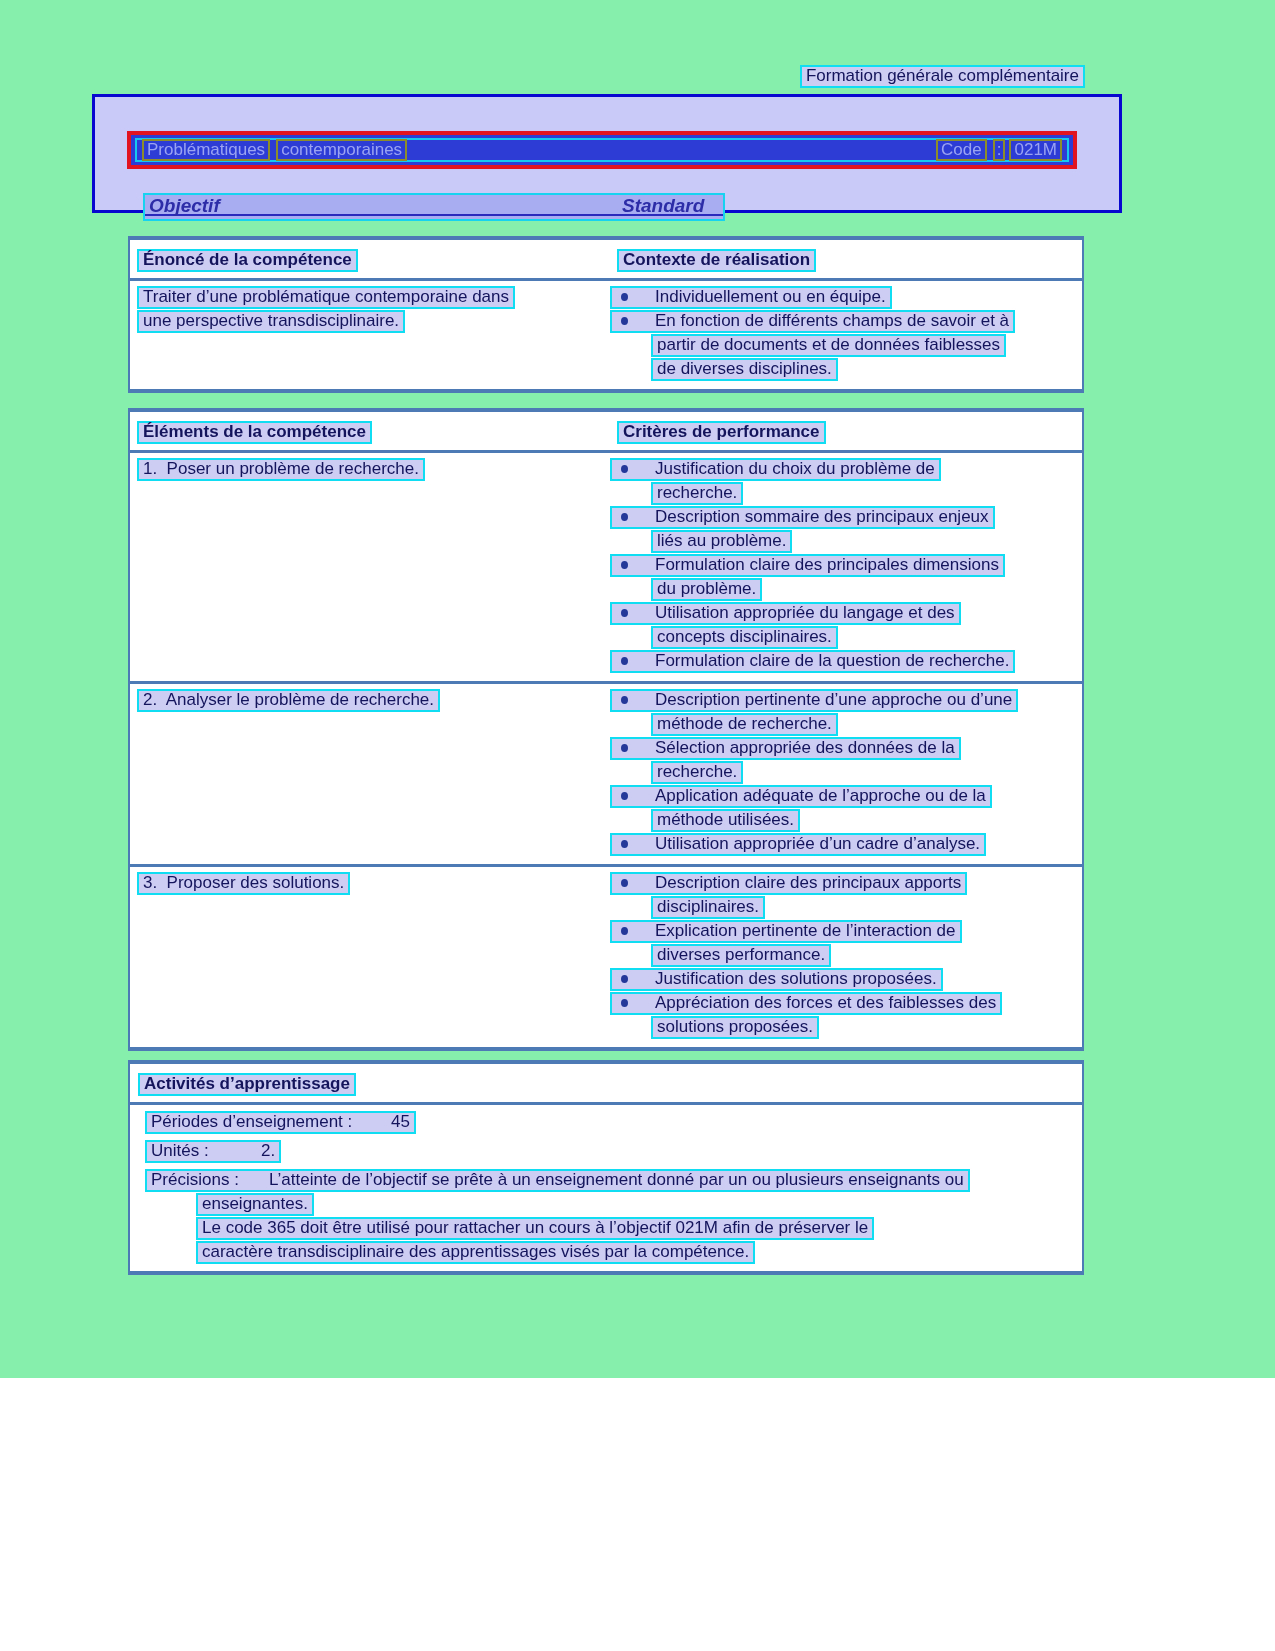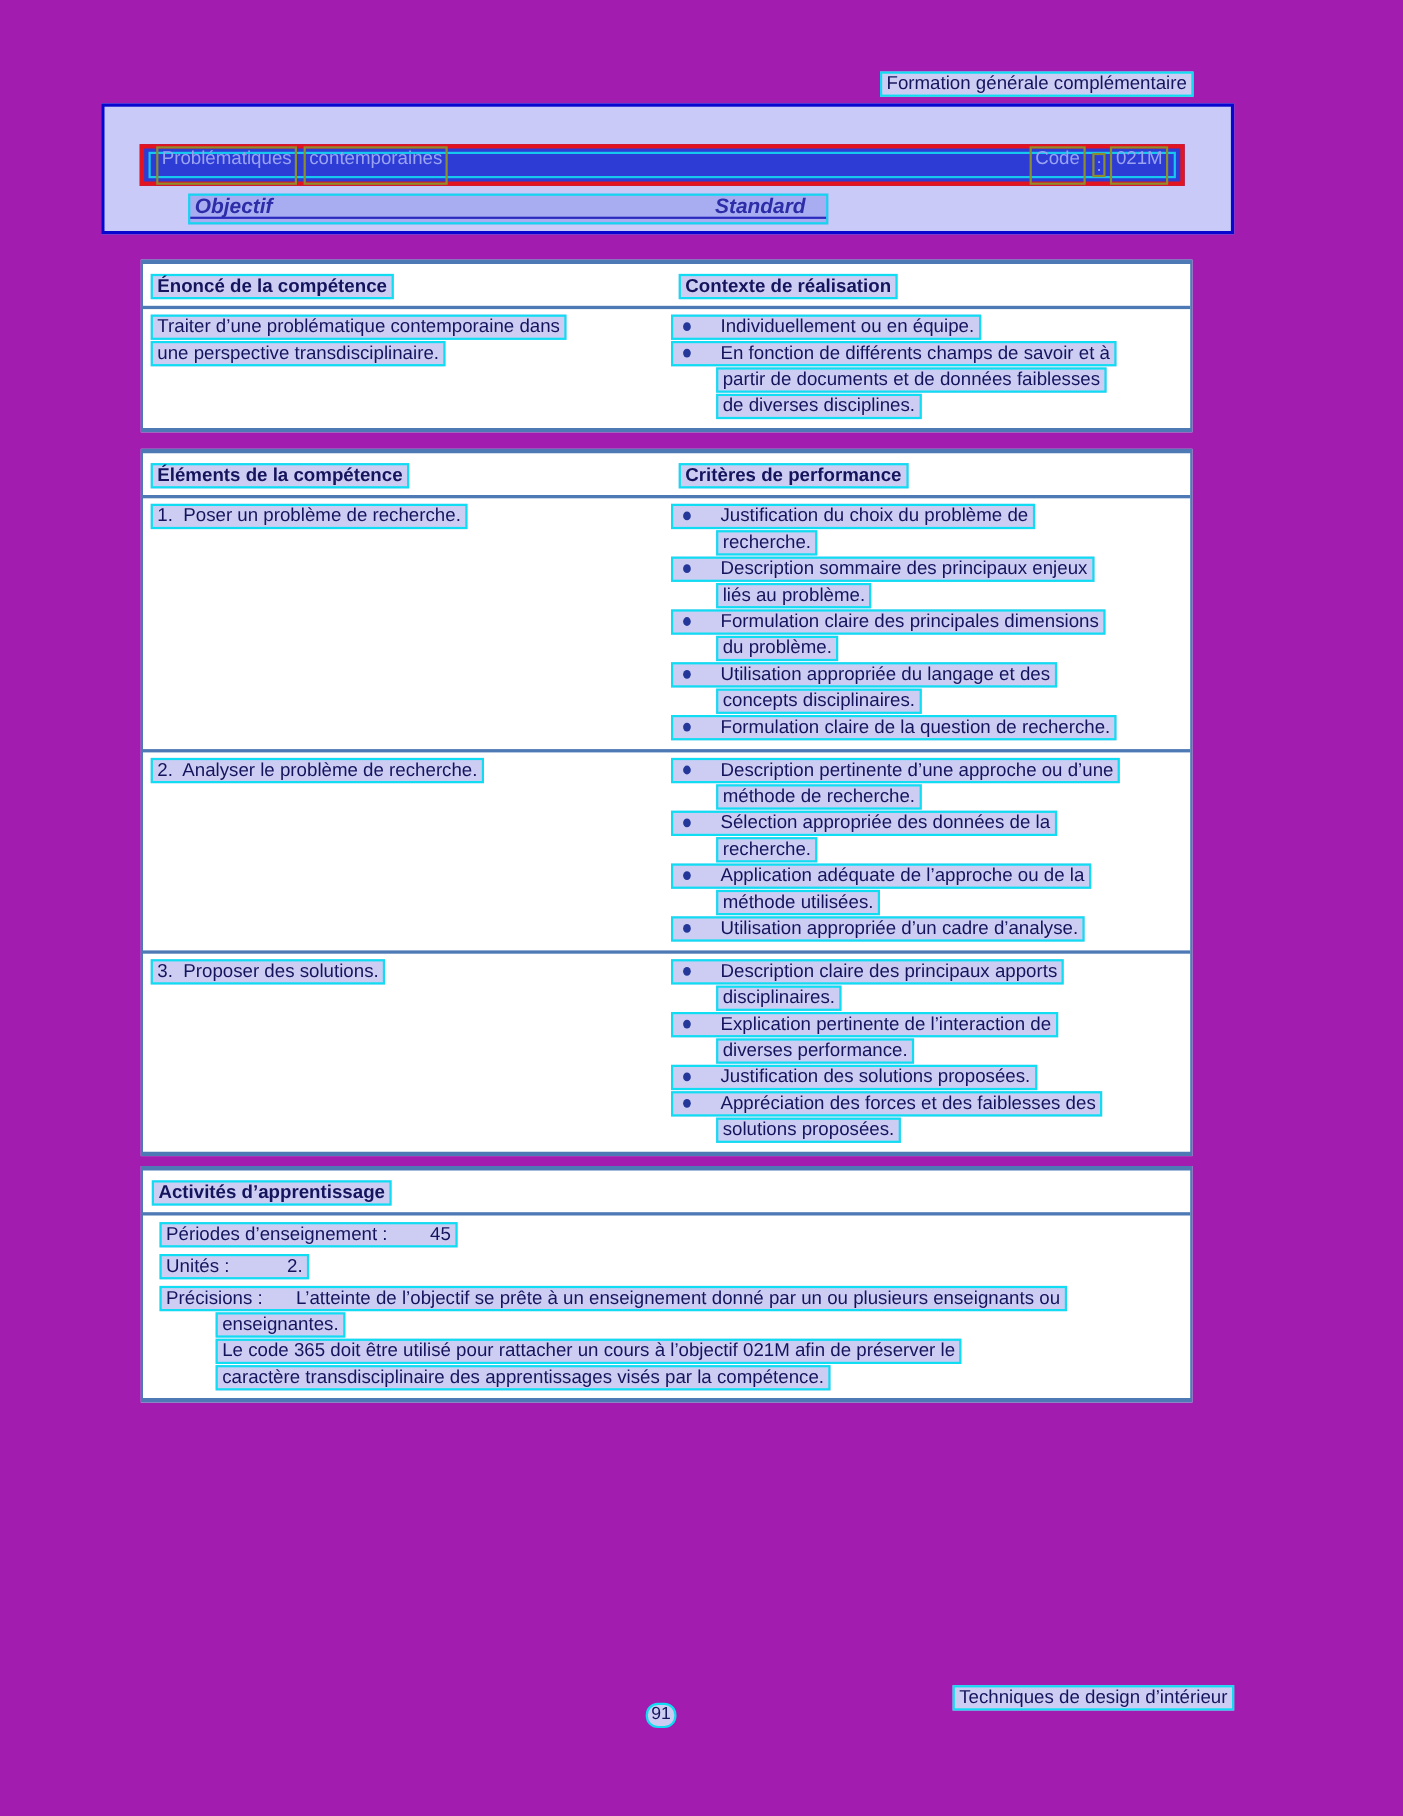--- a/index.html
+++ b/index.html
@@ -1,17 +1,17 @@
 <!DOCTYPE html>
 <html><head>
 <meta charset="utf-8">
 <style>
   html,body{margin:0;padding:0;}
   body{background:#ffffff;font-family:"Liberation Sans", sans-serif;}
-  #page{position:relative;width:1275px;height:1651px;background:#a21caf;overflow:hidden;}
+  #page{position:relative;width:1275px;height:1378px;background:#86efac;overflow:hidden;}
 
   
   .hl{
     display:block;width:fit-content;
     background:#cdcdf4;border:2px solid #10dcf2;
     color:#14145c;font-size:17px;line-height:18px;
     padding:0 4px 1px 4px;margin:0 0 1px 0;white-space:nowrap;
   }
   .hl.b{font-weight:bold;}
 
@@ -19,27 +19,27 @@
 
   
   .banner{position:absolute;left:92px;top:94px;width:1024px;height:113px;
     background:#c9caf8;border:3px solid #0707d0;}
   .titlebar{position:absolute;left:127px;top:131px;width:942px;height:30px;
     background:#2e3cd6;border:4px solid #e21420;}
   .bar-line{position:absolute;left:4px;right:4px;top:3px;bottom:3px;
     border:2px solid #16c8ee;display:flex;justify-content:space-between;
     align-items:center;padding:0 5px;}
   .bar-group{display:flex;align-items:center;}
-  .w{display:inline-block;border:2px solid #8d8d2b;padding:0 3px 14px 3px;
+  .w{display:inline-block;border:2px solid #8d8d2b;padding:0 3px 1px 3px;
     color:#9aa3f2;font-size:17px;line-height:17px;margin-right:6px;white-space:nowrap;}
   .w:last-child{margin-right:0;}
   .wsep{padding:0 2px 1px 2px;margin-right:4px;}
 
-  .objstd{position:absolute;left:143px;top:176px;width:578px;height:24px;
-    background:#a8adf2;border:2px solid #16d4f0;margin-left:28px;}
+  .objstd{position:absolute;left:143px;top:193px;width:578px;height:24px;
+    background:#a8adf2;border:2px solid #16d4f0;}
   .objstd .ul{position:absolute;left:0;right:0;bottom:3px;height:2px;background:#2a2abc;}
   .objstd .obj,.objstd .std{position:absolute;top:1px;font-weight:bold;font-style:italic;
     font-size:19px;line-height:20px;color:#2d2da8;}
   .objstd .obj{left:4px;}
   .objstd .std{left:477px;}
 
   
   .tbl{position:absolute;left:128px;width:952px;background:#ffffff;
     border:2px solid #4d79b5;border-top-width:4px;border-bottom-width:4px;}
   .t1{top:236px;}

